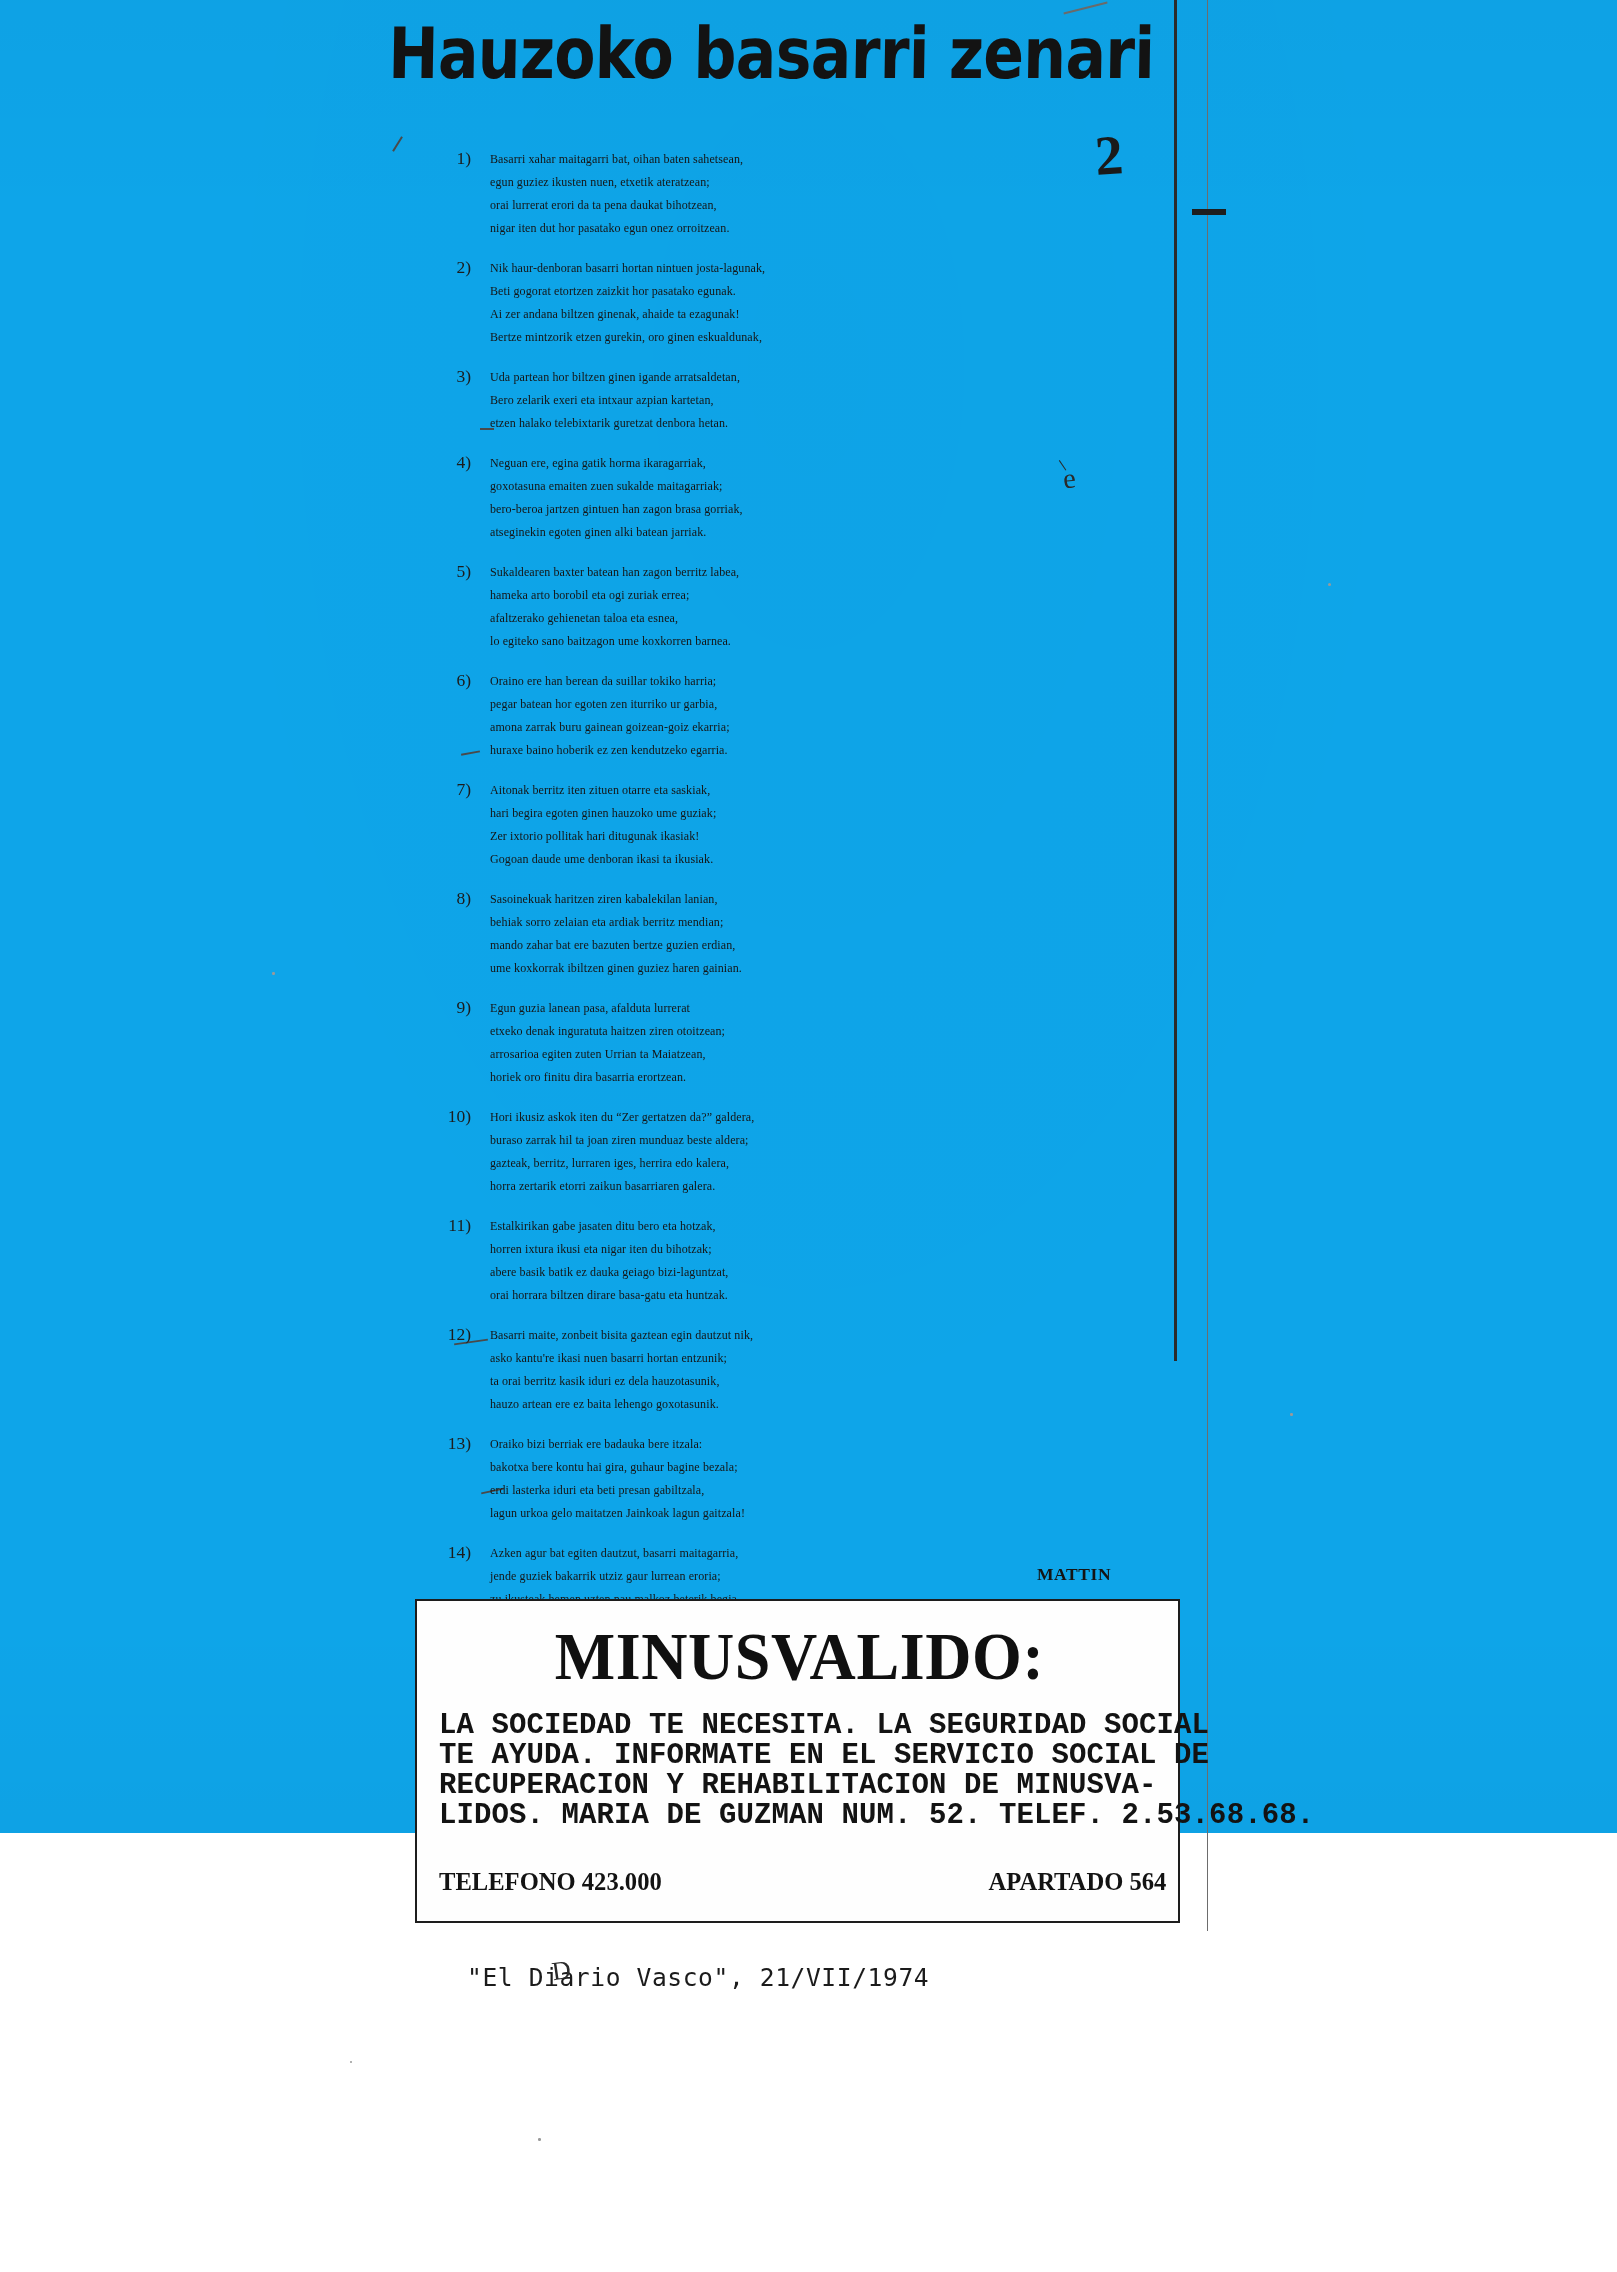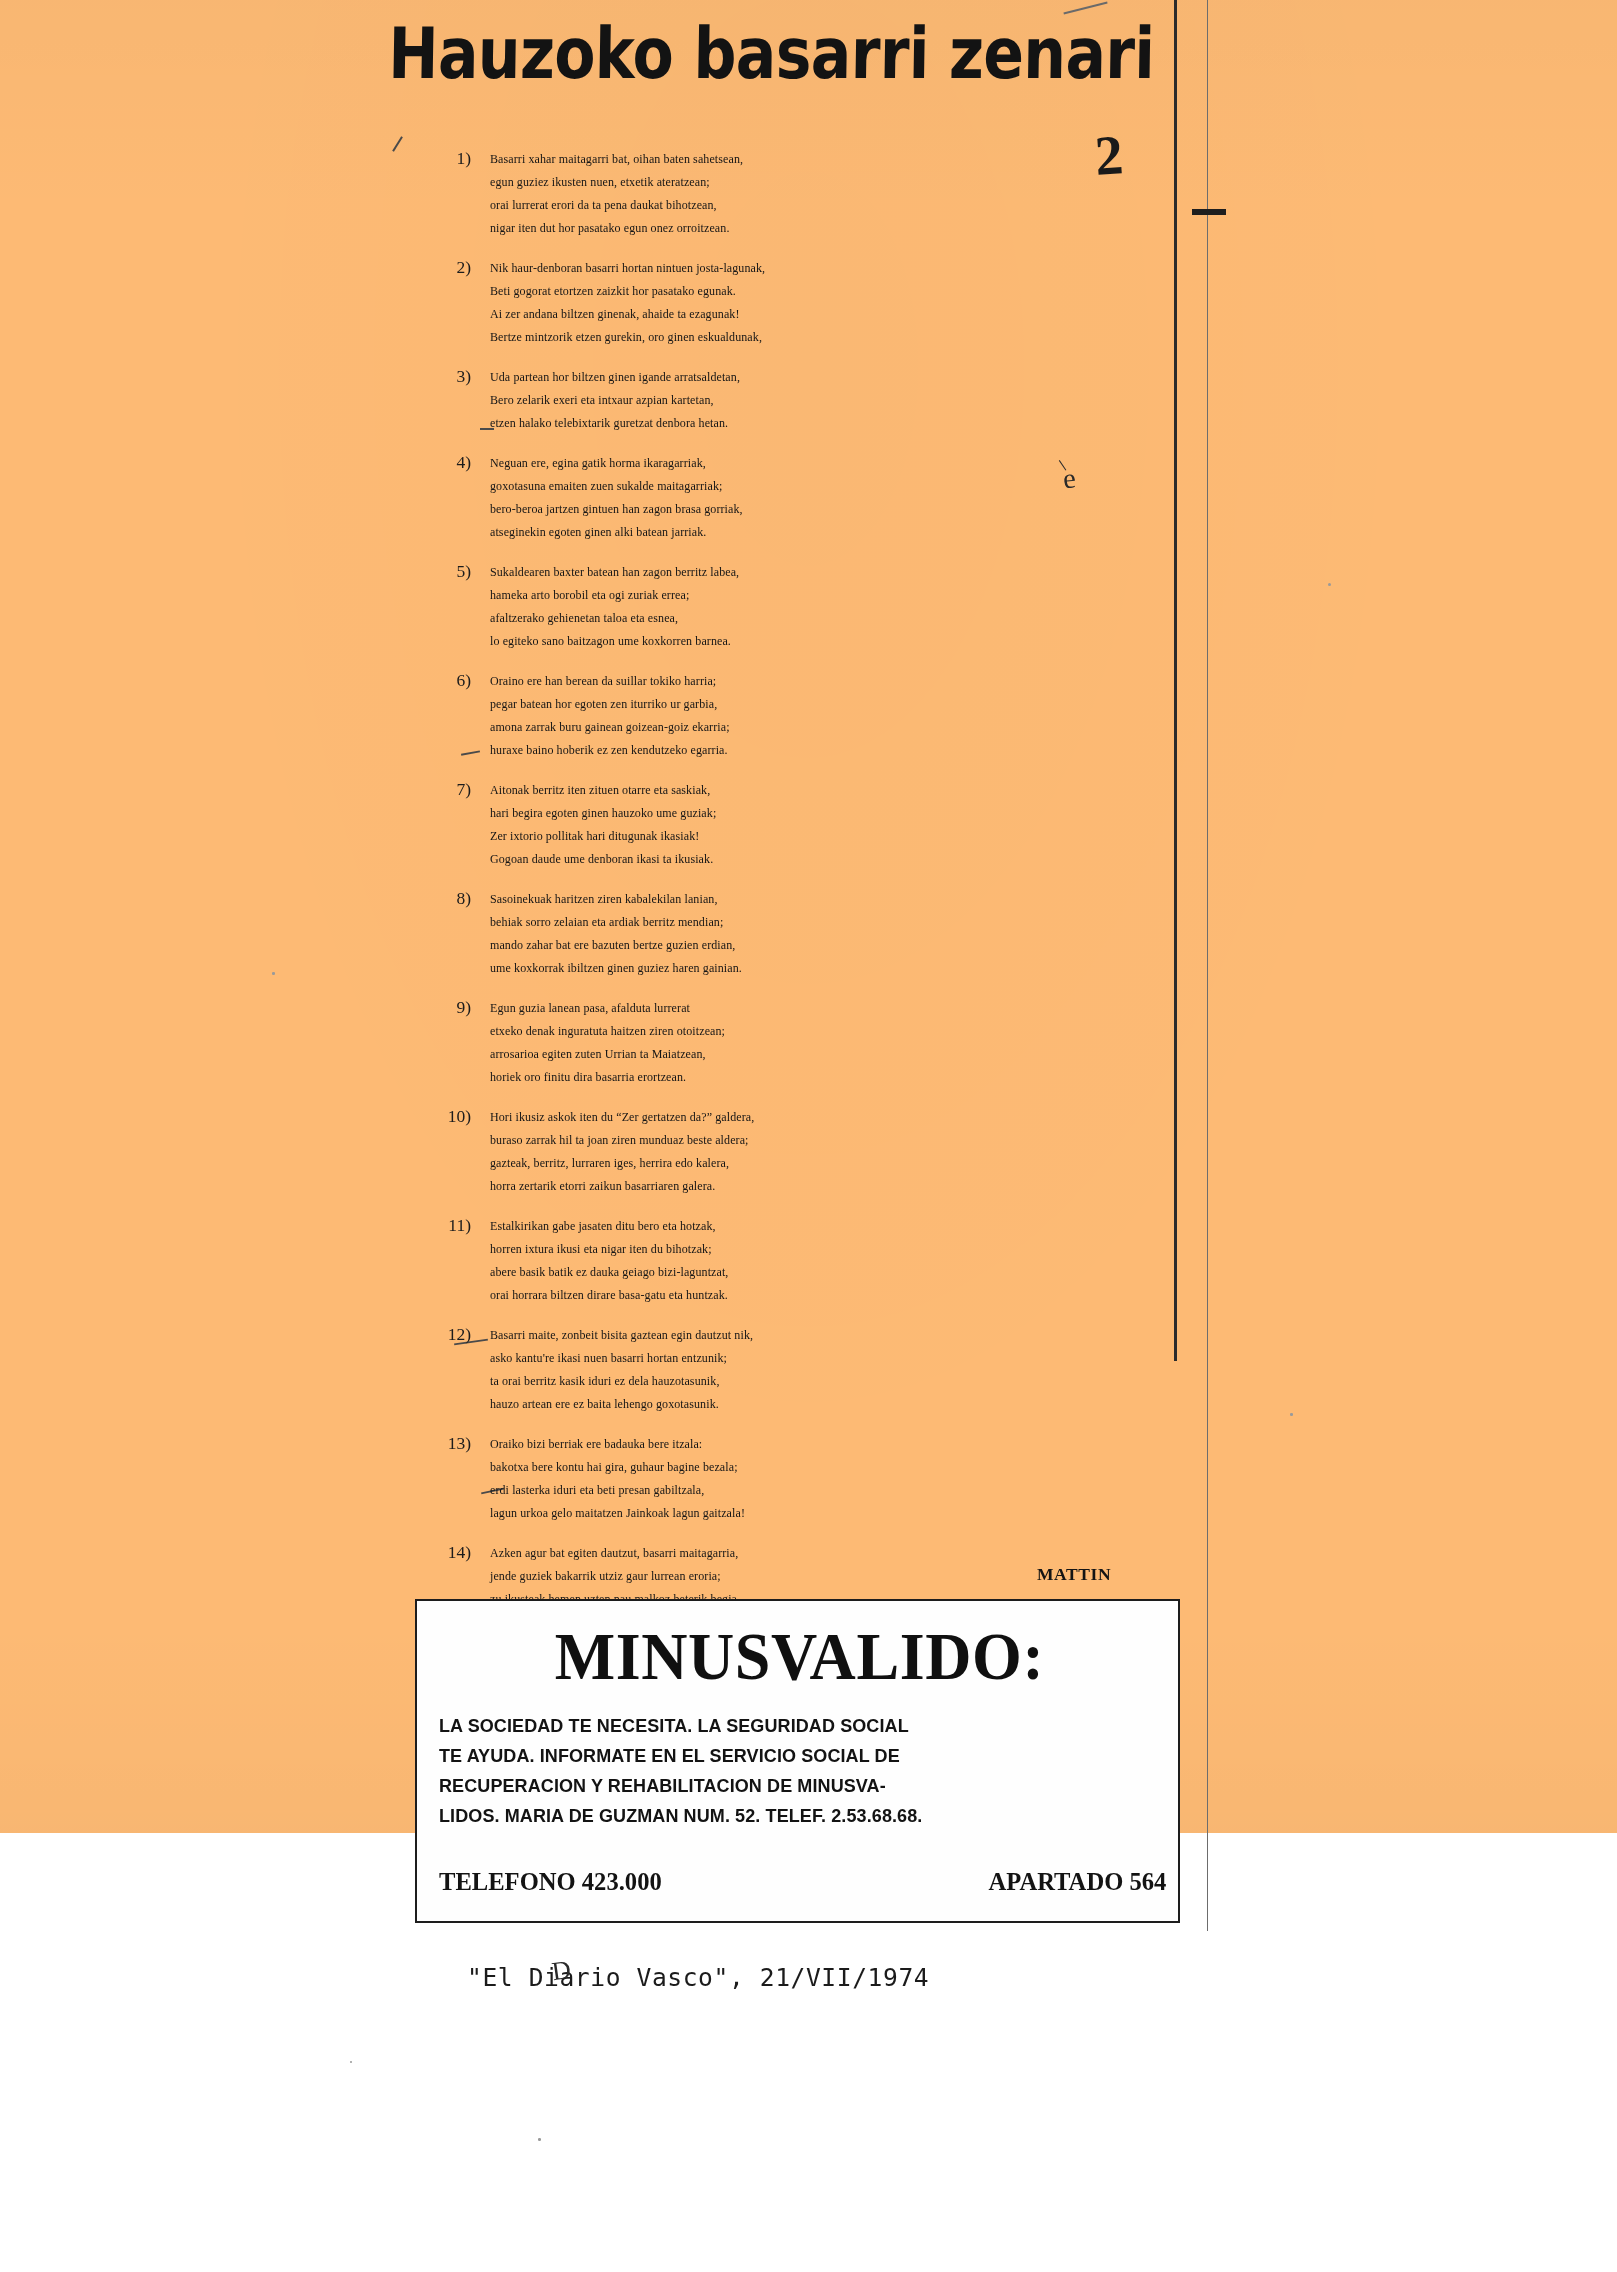--- a/index.html
+++ b/index.html
@@ -15,21 +15,21 @@
     color: #111111;
     overflow: hidden;
   }
 
   
   .page {
     position: absolute;
     left: 0; top: 0;
     width: 1617px;
     height: 1833px;
-    background: #fdba74;
+    background: #0ea5e9;
   }
 
   
   .scan-tint {
     position: absolute;
     left: 0; top: 0; right: 0; bottom: 0;
     background:
       radial-gradient(ellipse at 50% 20%, rgba(0,0,0,0.012), rgba(0,0,0,0) 60%),
       linear-gradient(180deg, rgba(0,0,0,0.02) 0%, rgba(0,0,0,0.0) 12%, rgba(0,0,0,0.0) 88%, rgba(0,0,0,0.02) 100%);
     pointer-events: none;
@@ -191,23 +191,23 @@
     font-size: 64px;
     letter-spacing: 0.6px;
     color: #101010;
     transform: scaleY(1.05);
   }
   .advert-body {
     position: absolute;
     left: 22px;
     top: 110px;
     width: 726px;
-    font-family: Liberation Sans, sans-serif;
-    font-weight: 700;
-    font-size: 18px;
+    font-family: Liberation Mono, monospace;
+    font-weight: 700;
+    font-size: 29px;
     line-height: 30px;
     color: #131313;
     letter-spacing: 0.1px;
   }
   .advert-body div { white-space: nowrap; }
   .advert-phone {
     position: absolute;
     left: 22px;
     top: 267px;
     font-family: "Liberation Serif", serif;

